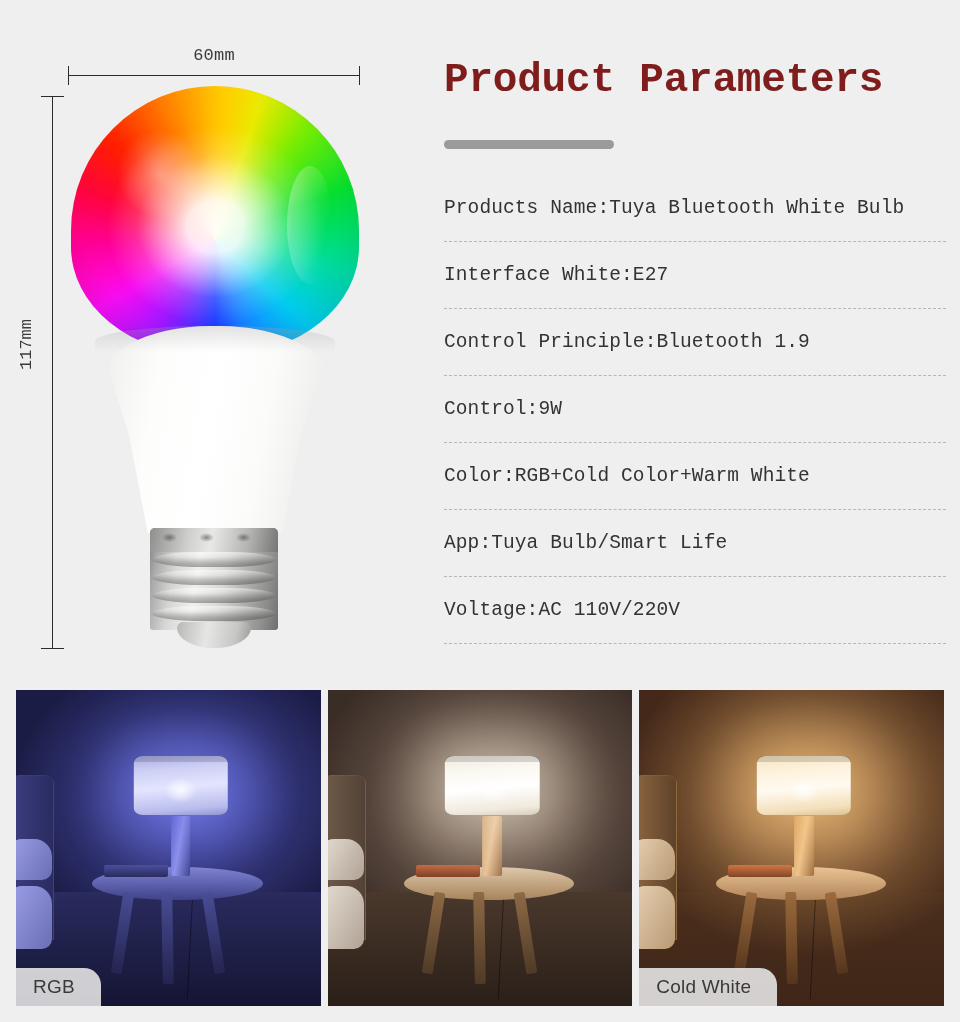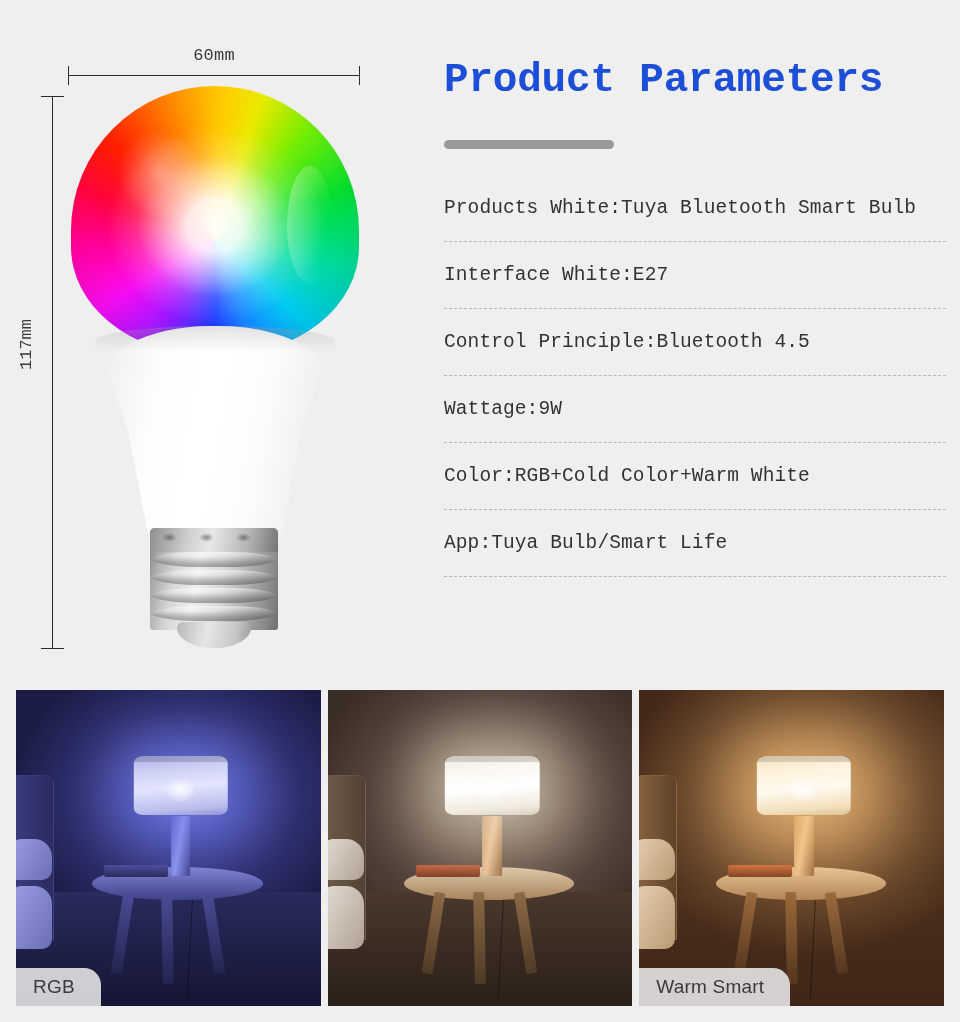--- a/index.html
+++ b/index.html
@@ -140,21 +140,21 @@
   }
   .tip {
     position: absolute; left: 115px; top: 544px; width: 74px; height: 26px;
     background: linear-gradient(100deg, #b8b8b6, #e6e6e4 40%, #c6c6c4 78%, #9a9a98);
     border-radius: 6px 6px 50% 50% / 6px 6px 80% 80%;
   }
 
   
   .params { position: absolute; left: 444px; top: 58px; width: 502px; }
   .params-title {
-    font-size: 41px; font-weight: 700; color: #1d4ed8;
+    font-size: 41px; font-weight: 700; color: #7f1d1d;
     letter-spacing: -.2px; line-height: 1.12;
   }
   .params-rule {
     width: 170px; height: 9px; background: #9a9a9a;
     border-radius: 5px; margin-top: 36px;
   }
   .spec-list { margin-top: 26px; }
   .spec-row {
     height: 67px; display: flex; align-items: center;
     border-bottom: 1px dashed #b7b7b7;
@@ -319,26 +319,27 @@
       <div class="thread" style="top:492px"></div>
       <div class="thread" style="top:510px"></div>
       <div class="thread" style="top:528px"></div>
       <div class="tip"></div>
     </div>
 
     <div class="params">
       <div class="params-title">Product Parameters</div>
       <div class="params-rule"></div>
       <div class="spec-list">
-        <div class="spec-row">Products White:Tuya Bluetooth Smart Bulb</div>
+        <div class="spec-row">Products Name:Tuya Bluetooth White Bulb</div>
         <div class="spec-row">Interface White:E27</div>
-        <div class="spec-row">Control Principle:Bluetooth 4.5</div>
-        <div class="spec-row">Wattage:9W</div>
+        <div class="spec-row">Control Principle:Bluetooth 1.9</div>
+        <div class="spec-row">Control:9W</div>
         <div class="spec-row">Color:RGB+Cold Color+Warm White</div>
         <div class="spec-row">App:Tuya Bulb/Smart Life</div>
+        <div class="spec-row">Voltage:AC 110V/220V</div>
       </div>
     </div>
   </div>
 
   <div class="gallery">
 
     <div class="shot shot-rgb">
       <div class="wall"></div>
       <div class="floor"></div>
       <div class="headboard"></div>
@@ -387,17 +388,17 @@
       <div class="table-top"></div>
       <div class="book"></div>
       <div class="leg l1"></div>
       <div class="leg l2"></div>
       <div class="leg l3"></div>
       <div class="lamp-stem"></div>
       <div class="shade">
         <div class="shade-rim"></div>
         <div class="shade-glow"></div>
       </div>
-      <div class="shot-label">Warm Smart</div>
+      <div class="shot-label">Cold White</div>
     </div>
 
   </div>
 </div>
 
 </body></html>

